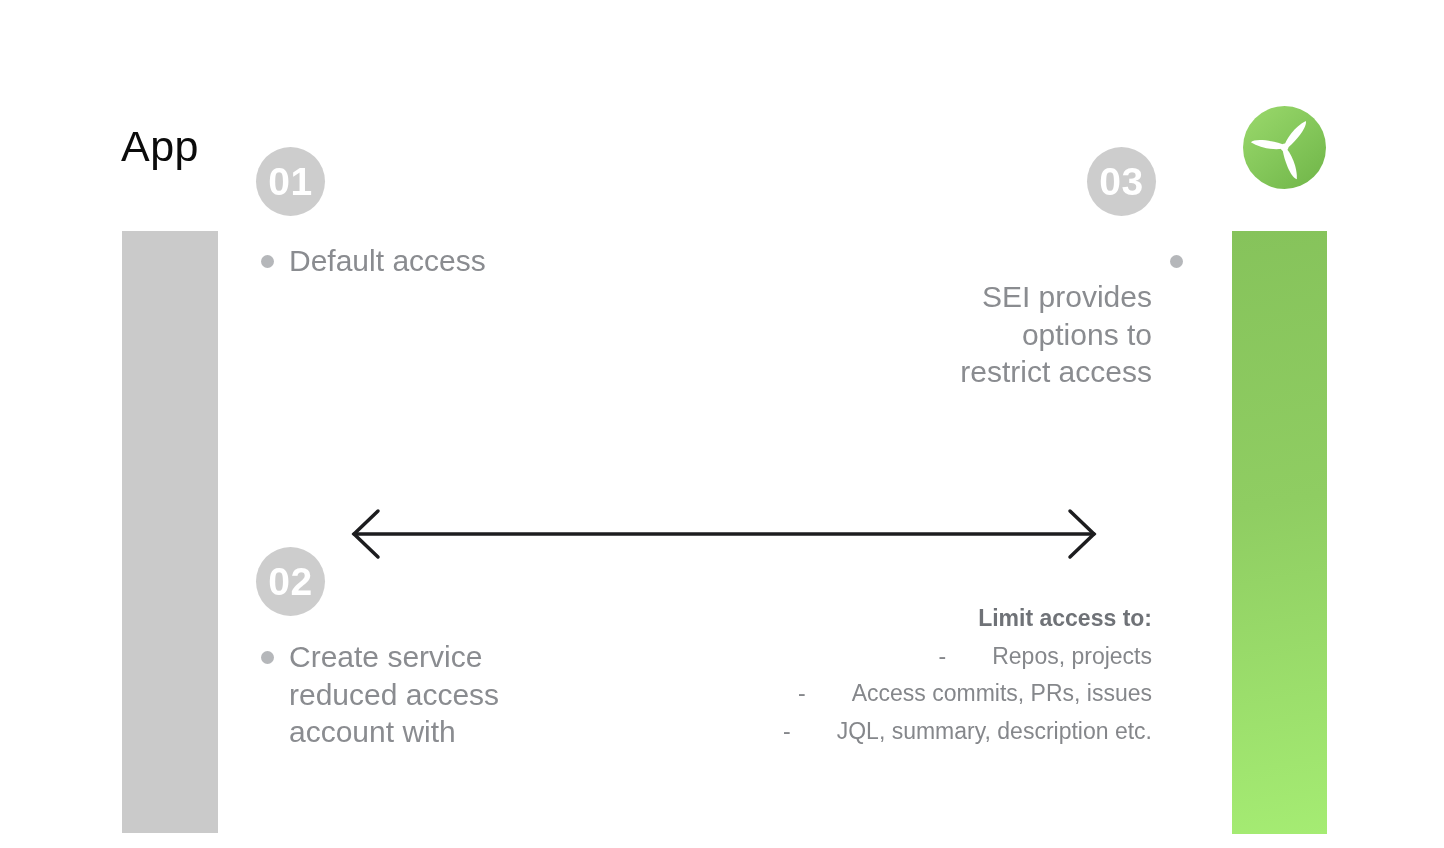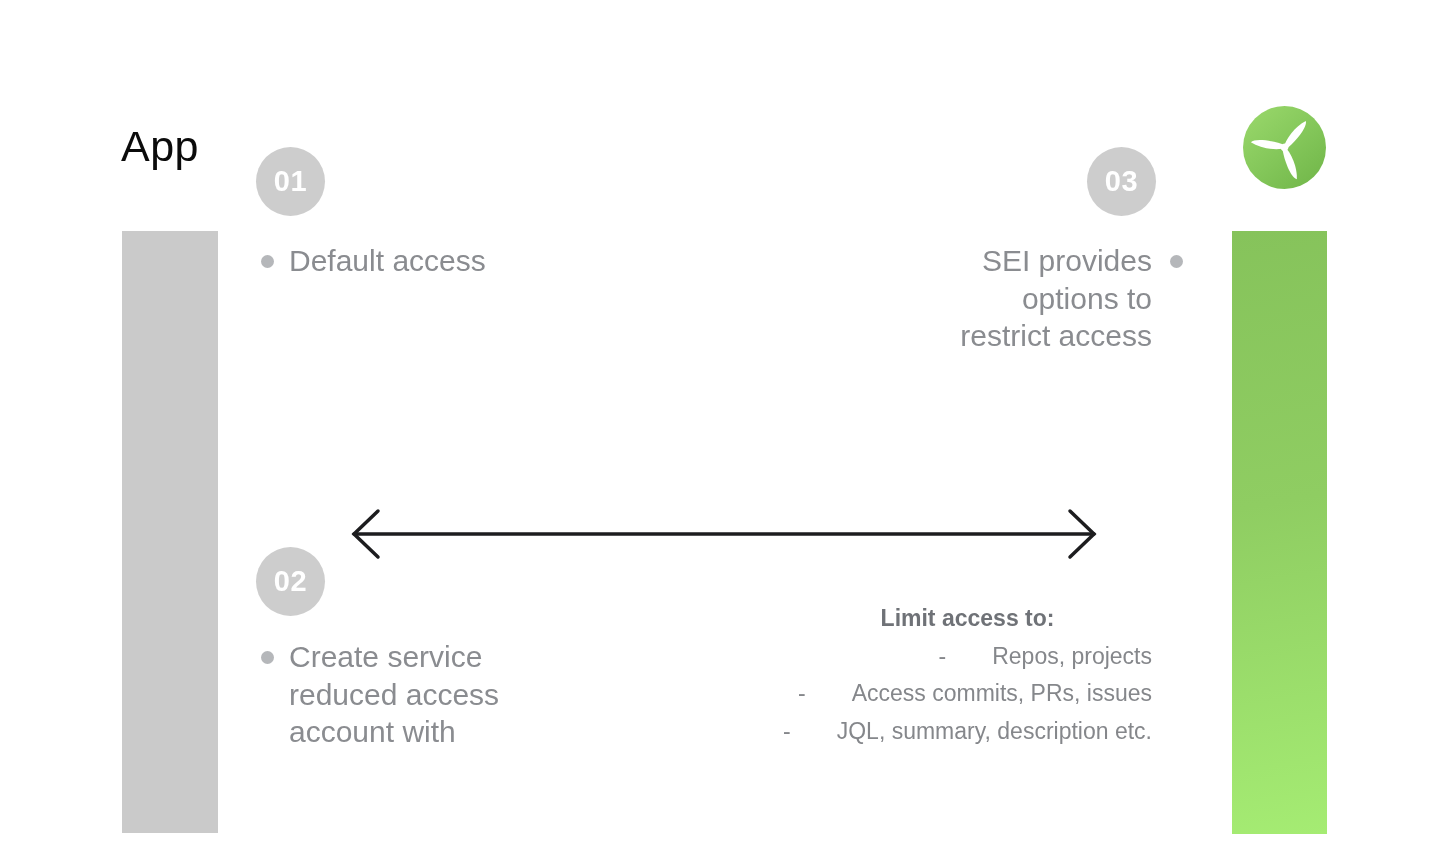--- a/index.html
+++ b/index.html
@@ -52,37 +52,37 @@
 
   .step-circle {
     position: absolute;
     width: 69px;
     height: 69px;
     border-radius: 50%;
     background: #cdcdcd;
     display: flex;
     align-items: center;
     justify-content: center;
-    font-size: 29px;
+    font-size: 39px;
     font-weight: 700;
     color: #ffffff;
     letter-spacing: 0.5px;
   }
   .circle-01 { left: 256px; top: 147px; }
   .circle-02 { left: 256px; top: 547px; }
   .circle-03 { left: 1087px; top: 147px; }
 
   .step-text {
     position: absolute;
     font-size: 30px;
     line-height: 37.5px;
     color: #8a8c90;
     white-space: nowrap;
   }
-  .step-text.align-right { text-align: right; }
+  .step-text.align-right { text-align: right; margin-top: 36px; }
   .text-01 { left: 289px; top: 242px; }
   .text-02 { left: 289px; top: 638px; }
   .text-03 { right: 292px; top: 242px; }
 
   .bullet-dot {
     position: absolute;
     width: 13px;
     height: 13px;
     border-radius: 50%;
     background: #b5b7ba;
@@ -96,21 +96,21 @@
     left: 348px;
     top: 508px;
     width: 752px;
     height: 52px;
   }
 
   .limit-block {
     position: absolute;
     right: 292px;
     top: 600px;
-    text-align: center;
+    text-align: right;
   }
   .limit-heading {
     font-size: 23px;
     font-weight: 700;
     color: #6f7277;
     line-height: 37.5px;
     white-space: nowrap;
   }
   .limit-item {
     display: flex;

